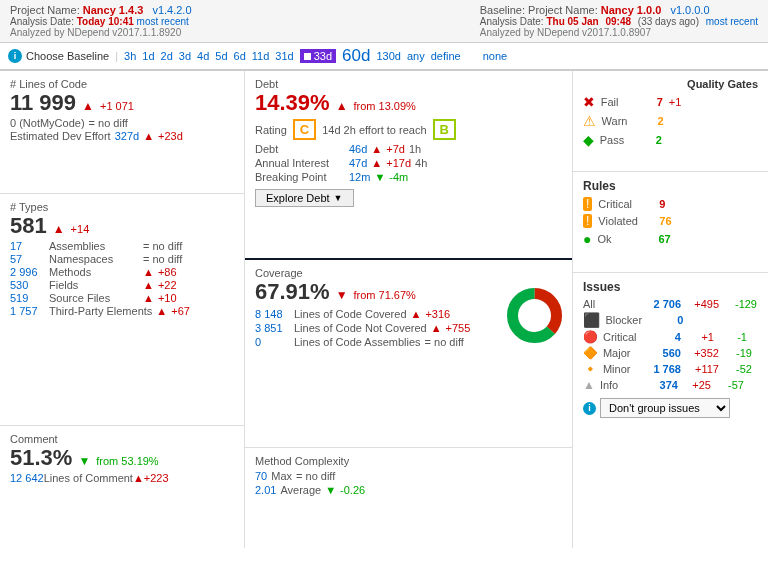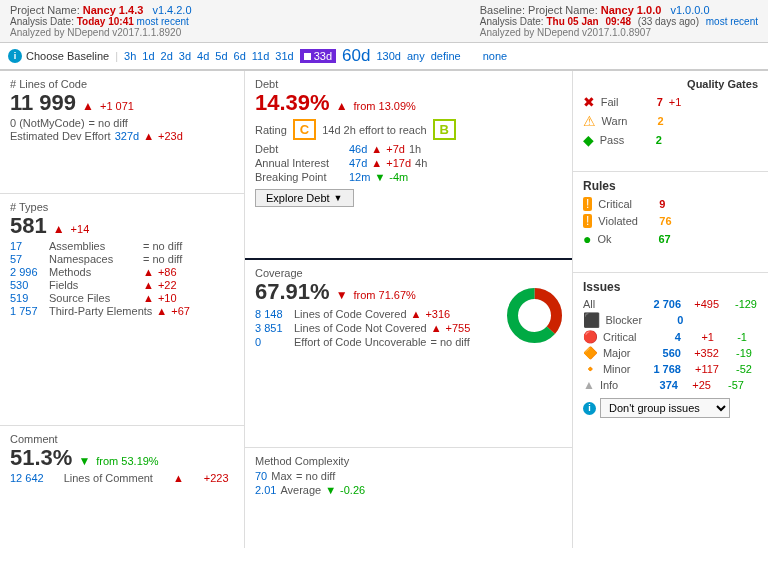--- a/index.html
+++ b/index.html
@@ -130,21 +130,21 @@
       </div>
     </div>
 
     <div style="padding:7px 10px 6px 10px; flex:1;">
       <div style="font-size:11px; color:#555;">Comment</div>
       <div style="display:flex; align-items:baseline; gap:6px;">
         <span style="font-size:22px; font-weight:bold; color:#333;">51.3%</span>
         <span style="color:#00aa00; font-size:12px;">▼</span>
         <span style="color:#00aa00; font-size:11px;">from 53.19%</span>
       </div>
-      <div style="display:flex; align-items:center; gap:20px; font-size:11px; margin-top:1px;">
+      <div style="display:flex; align-items:center; gap:0; font-size:11px; margin-top:1px;">
         <span style="color:#0066cc;">12 642</span>
         <span style="color:#555;">Lines of Comment</span>
         <span style="color:#cc0000;">▲</span>
         <span style="color:#cc0000;">+223</span>
       </div>
     </div>
 
   </div>
 
   <div style="border-right:1px solid #ddd; display:flex; flex-direction:column;">
@@ -214,21 +214,21 @@
         <span style="color:#cc0000;">+316</span>
       </div>
       <div style="display:flex; align-items:center; gap:4px; font-size:11px; margin-top:2px;">
         <span style="color:#0066cc; min-width:35px;">3 851</span>
         <span style="color:#555;">Lines of Code Not Covered</span>
         <span style="color:#cc0000;">▲</span>
         <span style="color:#cc0000;">+755</span>
       </div>
       <div style="display:flex; align-items:center; gap:4px; font-size:11px; margin-top:2px;">
         <span style="color:#0066cc; min-width:35px;">0</span>
-        <span style="color:#555;">Effort of Code Uncoverable</span>
+        <span style="color:#555;">Lines of Code Assemblies</span>
         <span style="color:#555;">= no diff</span>
       </div>
     </div>
 
     <div style="padding:7px 10px 6px 10px; flex:1;">
       <div style="font-size:11px; color:#555;">Method Complexity</div>
       <div style="display:flex; align-items:center; gap:4px; font-size:11px; margin-top:3px;">
         <span style="color:#0066cc;">70</span>
         <span style="color:#555;">Max</span>
         <span style="color:#555;">= no diff</span>

